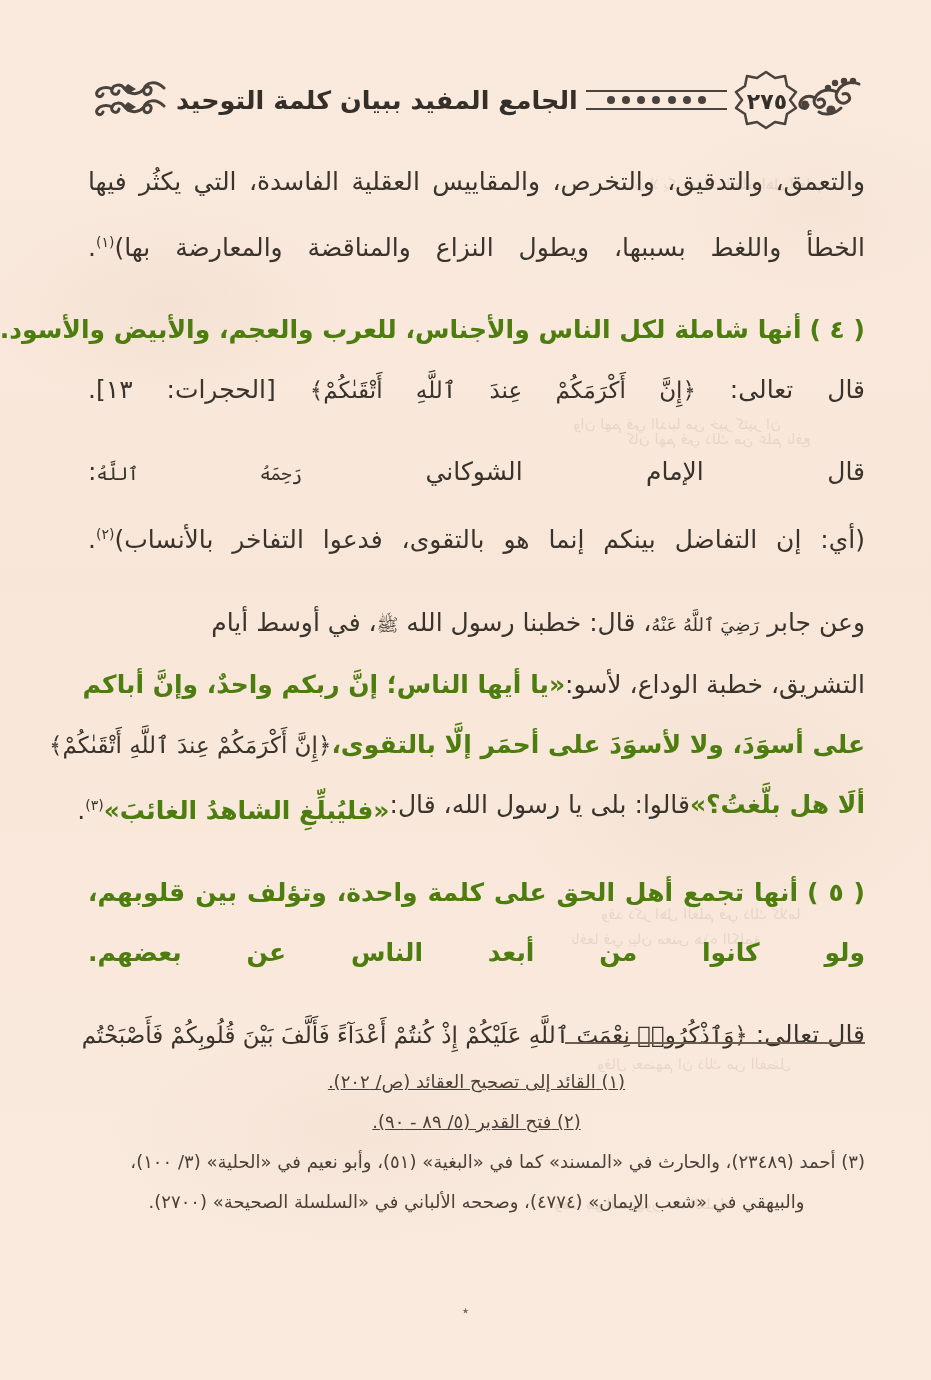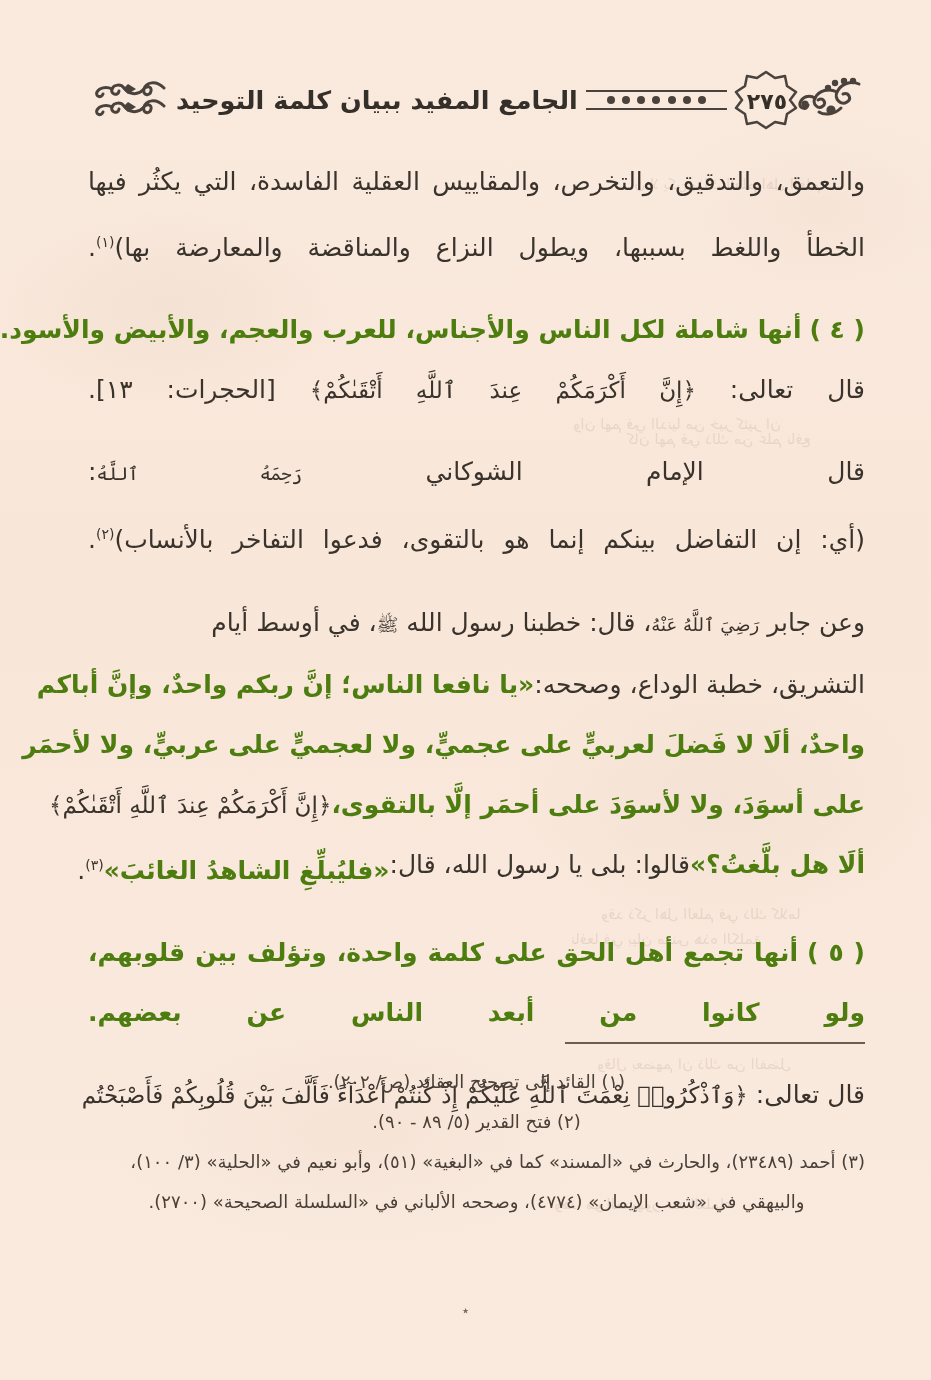--- a/index.html
+++ b/index.html
@@ -185,21 +185,21 @@
     left: 88px;
     right: 66px;
     color: #4a4038;
     font-size: 18px;
     line-height: 40px;
     direction: rtl;
   }
   .fn-line { white-space: nowrap; }
   .fn-line.r { text-align: right; }
   .fn-line.l { text-align: center; }
-  .fn-line.c { text-align: center; }
+  .fn-line.c { text-align: center; text-decoration: underline; }
 
   .foot-dot {
     position: absolute;
     bottom: 62px;
     left: 0; right: 0;
     text-align: center;
     color: #7a6a5c;
     font-size: 13px;
   }
 </style>
@@ -315,25 +315,22 @@
     <div class="blank"></div>
 
     <div class="ln">
       <span>
         <span>وعن جابر</span>
         <span class="honor">رَضِيَ ٱللَّهُ عَنْهُ</span><span>، قال: خطبنا رسول الله</span>
         <span class="honor">ﷺ</span><span>، في أوسط أيام</span>
       </span>
     </div>
     <div class="ln">
-      <span>التشريق، خطبة الوداع، وصححه:</span>
-      <span class="bold">«يا نافعا الناس؛ إنَّ ربكم واحدٌ، وإنَّ أباكم</span>
-    </div>
-    <div class="ln plain">
-      <span class="bold">واحدٌ، ألَا لا فَضلَ لعربيٍّ على عجميٍّ، ولا لعجميٍّ على عربيٍّ، ولا لأحمَر</span>
+      <span>التشريق، خطبة الوداع، لأسو:</span>
+      <span class="bold">«يا أيها الناس؛ إنَّ ربكم واحدٌ، وإنَّ أباكم</span>
     </div>
     <div class="ln">
       <span class="bold">على أسوَدَ، ولا لأسوَدَ على أحمَر إلَّا بالتقوى،</span>
       <span class="quran">﴿إِنَّ أَكْرَمَكُمْ عِندَ ٱللَّهِ أَتْقَىٰكُمْ﴾</span>
     </div>
     <div class="ln">
       <span class="bold">ألَا هل بلَّغتُ؟»</span>
       <span>قالوا: بلى يا رسول الله، قال:</span>
       <span><span class="bold">«فليُبلِّغِ الشاهدُ الغائبَ»</span><sup class="fn">(٣)</sup><span>.</span></span>
     </div>

